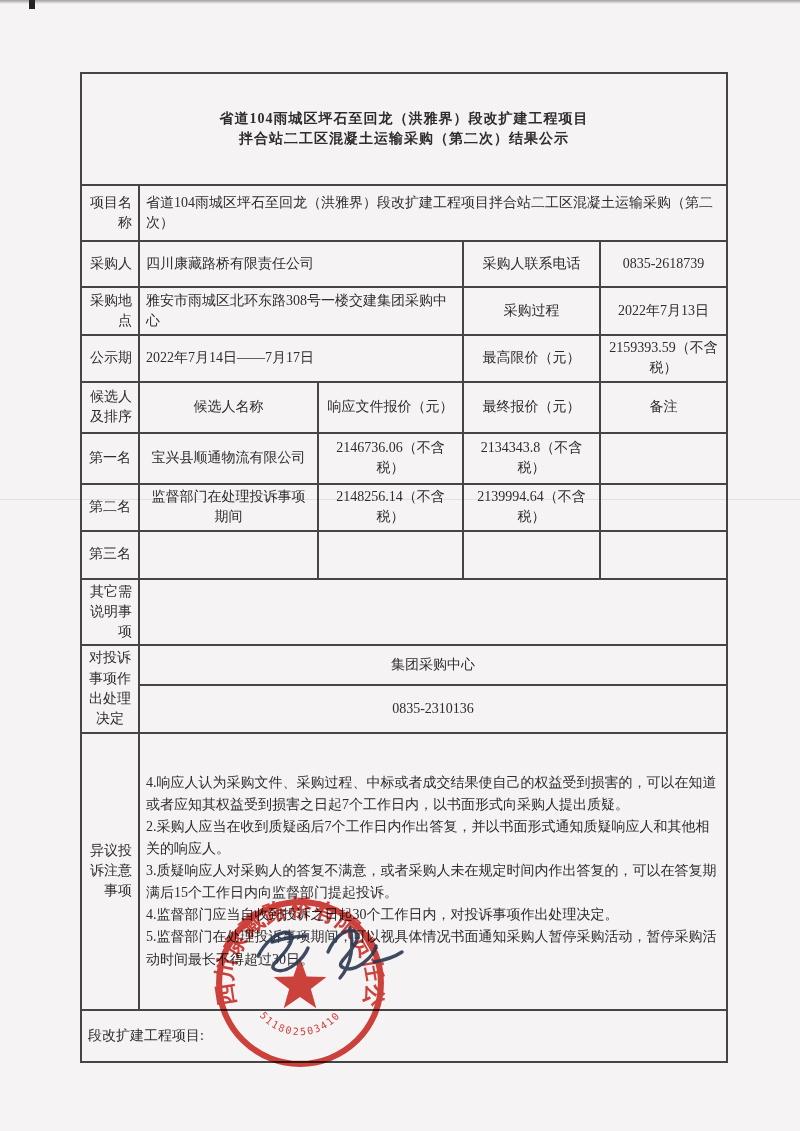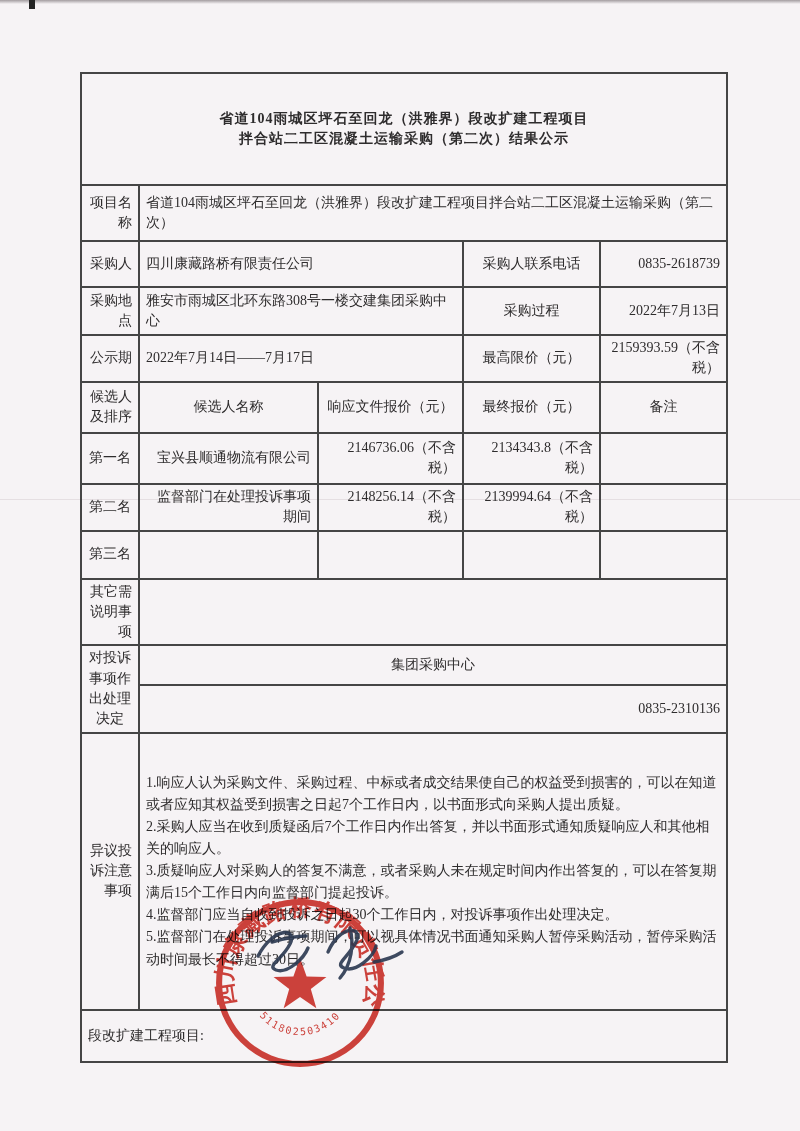--- a/index.html
+++ b/index.html
@@ -24,21 +24,21 @@
     border:2px solid #454545;
     padding:2px 6px;
     font-size:14px;line-height:1.45;
     vertical-align:middle;
     word-break:break-all;
     overflow:hidden;
   }
   td.title-cell{text-align:center;font-weight:bold;font-size:20px;letter-spacing:1px;line-height:1.7;}
   td.lab{padding:2px 4px 2px 6px;text-align:right;}
   td.c{text-align:center;border-radius:19px;}
-  td.num{text-align:right;font-size:13px;}
+  td.num{text-align:center;font-size:13px;}
   .h106{height:106px}.h50{height:50px}.h40{height:40px}.h42{height:42px}
   .h33{height:33px}.h45{height:45px}.h41{height:41px}.h54{height:54px}
   .h271{height:271px}.h46{height:46px}
   td.objection-cell{padding:6px 10px;}
   td.objection-cell p{margin:0;line-height:1.58;}
   td.sign-cell{font-size:15px;padding-left:8px;}
   .seal{position:absolute;left:213px;top:896px;width:174px;height:174px;
     mix-blend-mode:multiply;opacity:.92;}
   .signature{position:absolute;left:246px;top:912px;width:170px;height:88px;opacity:.9;}
 </style>
@@ -122,21 +122,21 @@
       <tr>
         <td rowspan="2" class="c h42">对投诉事项作出处理决定</td>
         <td colspan="4" class="c">集团采购中心</td>
       </tr>
       <tr>
         <td colspan="4" class="num h42">0835-2310136</td>
       </tr>
       <tr>
         <td class="lab h271">异议投诉注意事项</td>
         <td colspan="4" class="objection-cell">
-          <p>1.响应人认为采购文件、采购过程、中标或者成交结果使自己的权益受到损害的，可以在知道或者应知其权益受到损害之日起7个工作日内，以书面形式向采购人提出质疑。</p>
+          <p>4.响应人认为采购文件、采购过程、中标或者成交结果使自己的权益受到损害的，可以在知道或者应知其权益受到损害之日起7个工作日内，以书面形式向采购人提出质疑。</p>
           <p>2.采购人应当在收到质疑函后7个工作日内作出答复，并以书面形式通知质疑响应人和其他相关的响应人。</p>
           <p>3.质疑响应人对采购人的答复不满意，或者采购人未在规定时间内作出答复的，可以在答复期满后15个工作日内向监督部门提起投诉。</p>
           <p>4.监督部门应当自收到投诉之日起30个工作日内，对投诉事项作出处理决定。</p>
           <p>5.监督部门在处理投诉事项期间，可以视具体情况书面通知采购人暂停采购活动，暂停采购活动时间最长不得超过30日。</p>
         </td>
       </tr>
       <tr>
         <td colspan="5" class="sign-cell h46">段改扩建工程项目:</td>
       </tr>
     </tbody>

